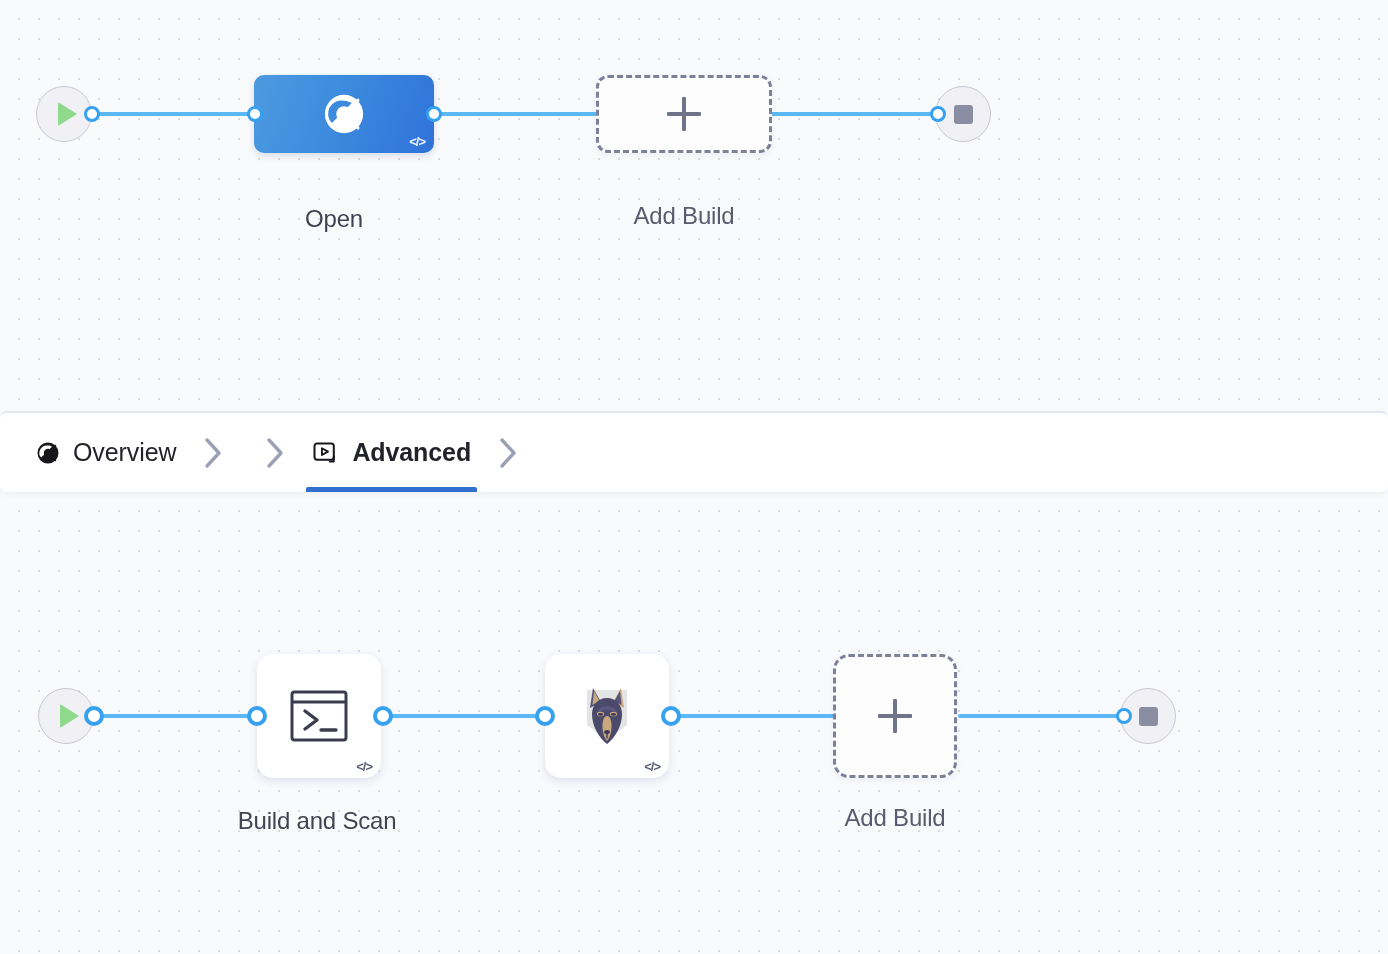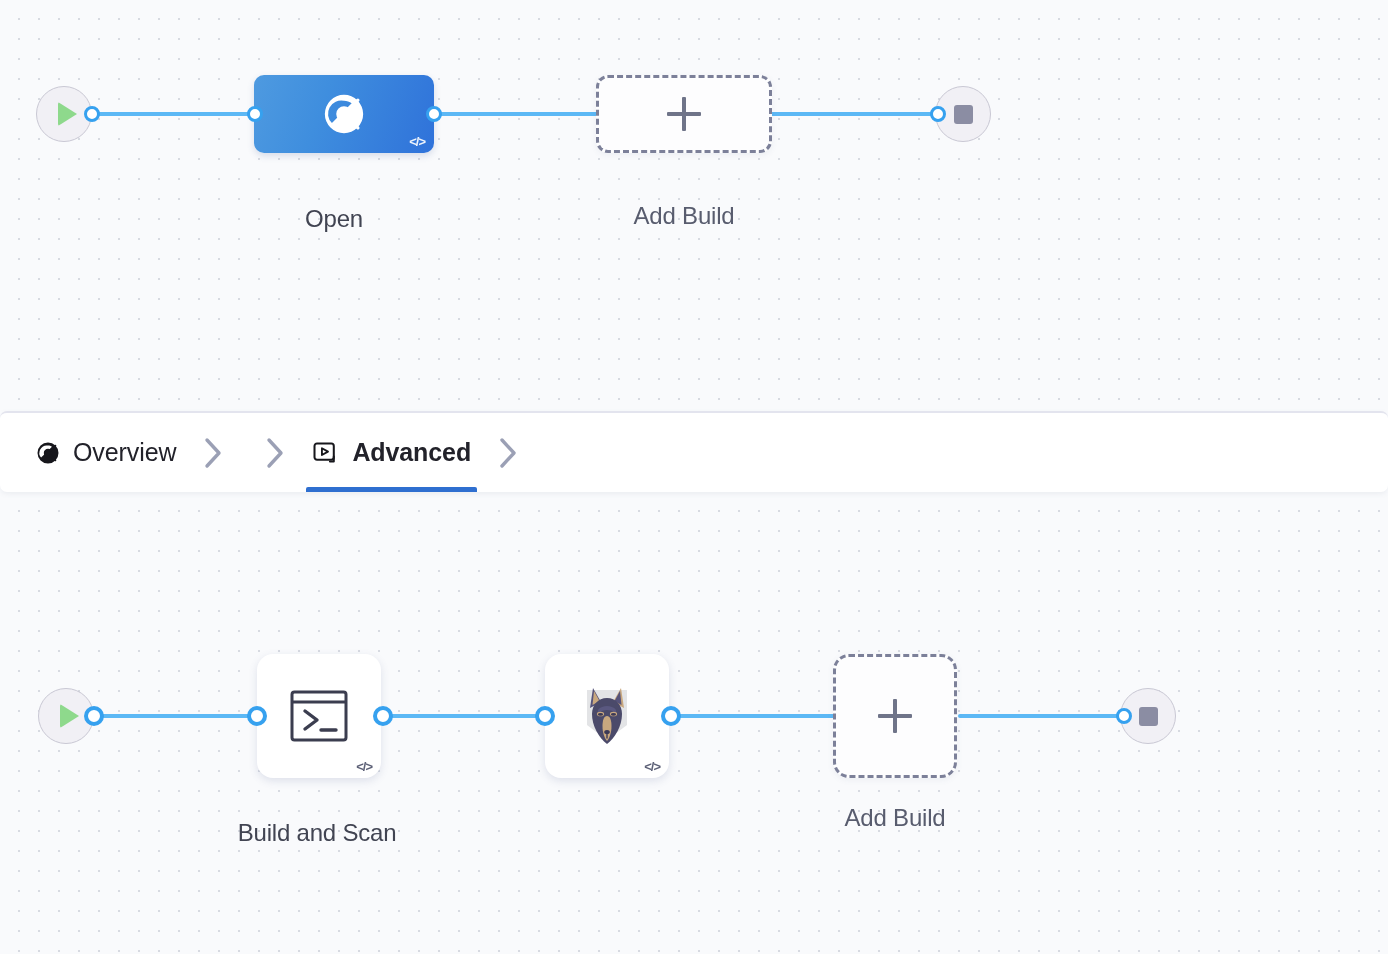--- a/index.html
+++ b/index.html
@@ -360,15 +360,15 @@
     <div class="add-node step" style="left:895px;">
       <div class="plus"></div>
     </div>
 
     <div class="port sm" style="left:1124px;"></div>
     <div class="terminal" style="left:1148px;">
       <div class="stop-sq"></div>
     </div>
   </div>
 
-  <div class="caption" style="left:317px; top:320px;">Build and Scan</div>
+  <div class="caption" style="left:317px; top:308px;">Build and Scan</div>
   <div class="caption muted" style="left:895px; top:305px;">Add Build</div>
 </div>
 
 </body></html>

